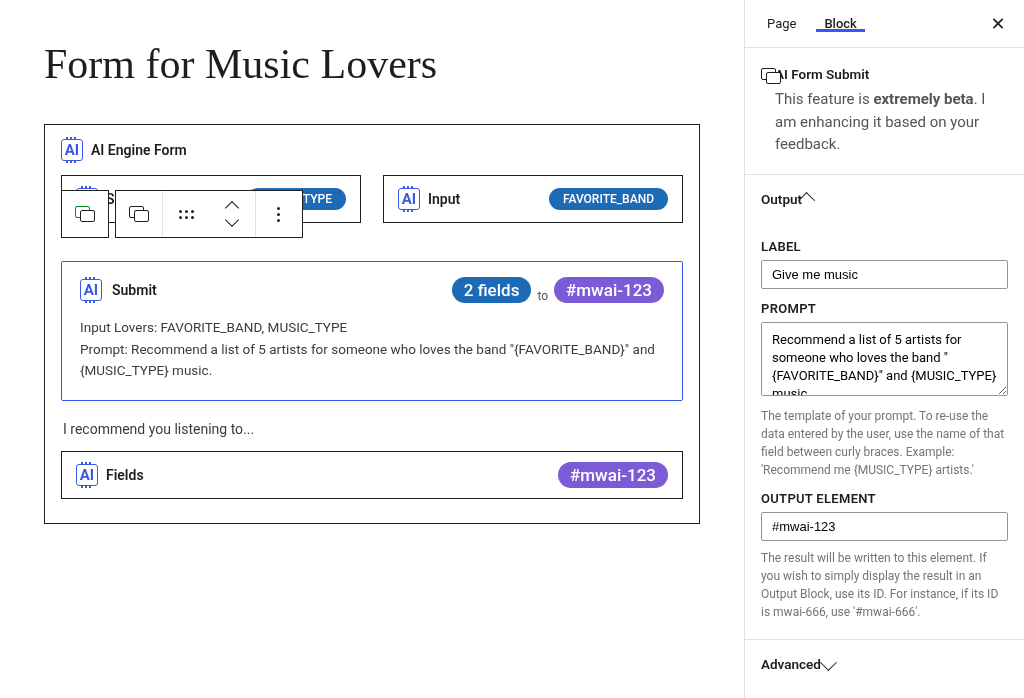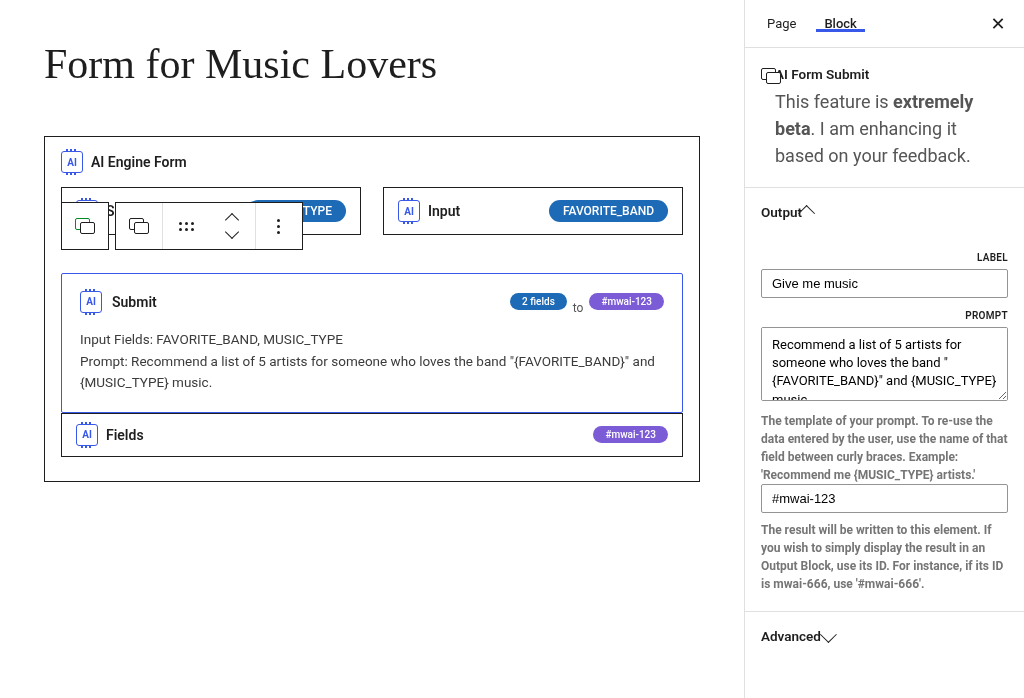--- a/index.html
+++ b/index.html
@@ -15,41 +15,41 @@
   }
   .editor {
     flex: 1;
     padding: 40px 44px 0 44px;
     overflow: auto;
   }
   .page-title {
     font-family: Georgia, "Times New Roman", serif;
     font-size: 42px;
     font-weight: 400;
-    margin-bottom: 48px;
+    margin-bottom: 36px;
   }
   .block-container {
     border: 1px solid #1e1e1e;
     padding: 14px 16px 24px 16px;
   }
   .block-header {
     display: flex;
     align-items: center;
     gap: 8px;
     font-weight: 600;
     font-size: 14px;
     margin-bottom: 14px;
   }
   .ai-icon {
     width: 22px; height: 22px;
     border: 1.5px solid #3858e9;
     border-radius: 3px;
     display: inline-flex;
     align-items: center; justify-content: center;
-    font-size: 10px; font-weight: 700;
+    font-size: 15px; font-weight: 700;
     color: #3858e9;
     position: relative;
   }
   .ai-icon::before, .ai-icon::after {
     content:""; position:absolute; background:#3858e9;
   }
   .ai-icon::before { top:-3px; left:4px; width:2px; height:3px; box-shadow:4px 0 0 #3858e9, 8px 0 0 #3858e9; }
   .ai-icon::after  { bottom:-3px; left:4px; width:2px; height:3px; box-shadow:4px 0 0 #3858e9, 8px 0 0 #3858e9; }
 
   .row { display:flex; gap:22px; position:relative; }
@@ -61,21 +61,21 @@
     min-height:48px;
   }
   .field-card .left { display:flex; align-items:center; gap:8px; font-weight:600; font-size:14px;}
   .badge {
     background:#1d6ab7; color:#fff;
     border-radius:999px;
     padding:4px 14px;
     font-size:12px; font-weight:500;
   }
   .badge.purple { background:#7b5bd6; }
-  .badge.small { padding:3px 12px; font-size:10px; }
+  .badge.small { padding:3px 12px; font-size:17px; }
 
   
   .toolbar-wrap {
     position:absolute; top:15px; left:0;
     display:flex; align-items:flex-start;
   }
   .tb-seg {
     background:#fff; border:1px solid #1e1e1e;
     height:48px;
     display:flex; align-items:center;
@@ -151,45 +151,45 @@
   .sb-tab.active::after{
     content:""; position:absolute; left:6px; right:6px; bottom:-1px;
     height:3px; background:#3858e9;
   }
   .sb-close{ margin-left:auto; width:36px;height:36px;border:none;background:none;font-size:18px;cursor:pointer;color:#1e1e1e;}
   .sb-block-info{
     display:flex; gap:14px; padding:18px 16px;
   }
   .sb-block-info .icon-wrap{ padding-top:2px; }
   .sb-block-info h4{ font-size:13.5px; font-weight:600; margin-bottom:6px;}
-  .sb-block-info p{ font-size:18px; color:#555; line-height:1.5;}
+  .sb-block-info p{ font-size:15px; color:#555; line-height:1.5;}
   .panel{
     border-top:1px solid #e0e0e0;
   }
   .panel-head{
     height:48px; display:flex; align-items:center; justify-content:flex-start;
     padding:0 16px; font-weight:600; font-size:13.5px; cursor:pointer;
   }
   .panel-body{ padding:4px 16px 18px 16px; }
   .field-label{
-    font-size:10px; font-weight:600; text-transform:uppercase;
-    letter-spacing:.3px; margin:12px 0 6px 0; color:#1e1e1e;text-align:right;
+    font-size:13px; font-weight:600; text-transform:uppercase;
+    letter-spacing:.3px; margin:12px 0 6px 0; color:#1e1e1e;
   }
   .text-input{
     width:100%; height:29px; border:1px solid #949494;
     padding:0 10px; font-size:13px; border-radius:2px;
   }
   .textarea{
     width:100%; border:1px solid #949494;
     padding:8px 10px; font-size:13px; line-height:1.4;
     resize:vertical; min-height:74px; border-radius:2px;
     font-family:inherit;
   }
   .help{
-    font-size:12px; color:#757575; line-height:1.5; margin-top:8px;font-weight:bold;
+    font-size:12px; color:#757575; line-height:1.5; margin-top:8px;
   }
   .caret { width:12px;height:12px;border-left:1.8px solid #1e1e1e;border-top:1.8px solid #1e1e1e; transform:rotate(45deg) translateY(2px);}
   .caret.down{ transform:rotate(225deg) translateY(2px);}
 </style>
 </head>
 <body>
 
 <div class="editor">
   <h1 class="page-title">Form for Music Lovers</h1>
 
@@ -266,25 +266,26 @@
           <span class="ai-icon">AI</span>
           <span>Submit</span>
         </div>
         <div class="right">
           <span class="badge small">2 fields</span>
           <span class="to">to</span>
           <span class="badge small purple">#mwai-123</span>
         </div>
       </div>
       <div class="submit-body">
-        <div>Input Fields: FAVORITE_BAND, MUSIC_TYPE</div>
+        <div>Input Lovers: FAVORITE_BAND, MUSIC_TYPE</div>
         <div>Prompt: Recommend a list of 5 artists for someone who loves the band "{FAVORITE_BAND}" and {MUSIC_TYPE} music.</div>
       </div>
     </div>
 
+    <div class="recommend-line">I recommend you listening to...</div>
 
     <div class="result-card">
       <div class="left">
         <span class="ai-icon">AI</span>
         <span>Fields</span>
       </div>
       <span class="badge small purple">#mwai-123</span>
     </div>
   </div>
 </div>
@@ -312,20 +313,21 @@
       <span class="caret"></span>
     </div>
     <div class="panel-body">
       <div class="field-label">LABEL</div>
       <input class="text-input" value="Give me music" style="">
 
       <div class="field-label">PROMPT</div>
       <textarea class="textarea" style="">Recommend a list of 5 artists for someone who loves the band "{FAVORITE_BAND}" and {MUSIC_TYPE} music.</textarea>
       <div class="help">The template of your prompt. To re-use the data entered by the user, use the name of that field between curly braces. Example: 'Recommend me {MUSIC_TYPE} artists.'</div>
 
+      <div class="field-label">OUTPUT ELEMENT</div>
       <input class="text-input" value="#mwai-123" style="">
       <div class="help">The result will be written to this element. If you wish to simply display the result in an Output Block, use its ID. For instance, if its ID is mwai-666, use '#mwai-666'.</div>
     </div>
   </div>
 
   <div class="panel">
     <div class="panel-head">
       <span>Advanced</span>
       <span class="caret down"></span>
     </div>

